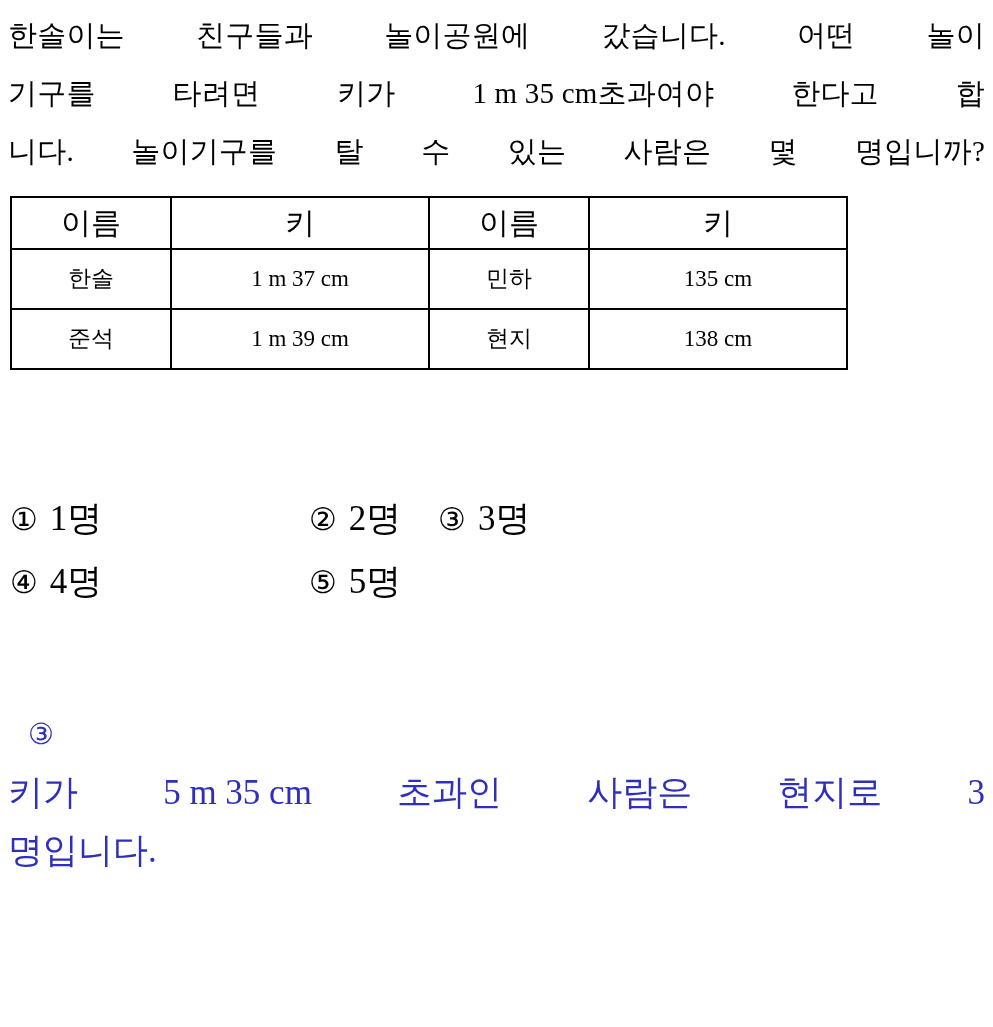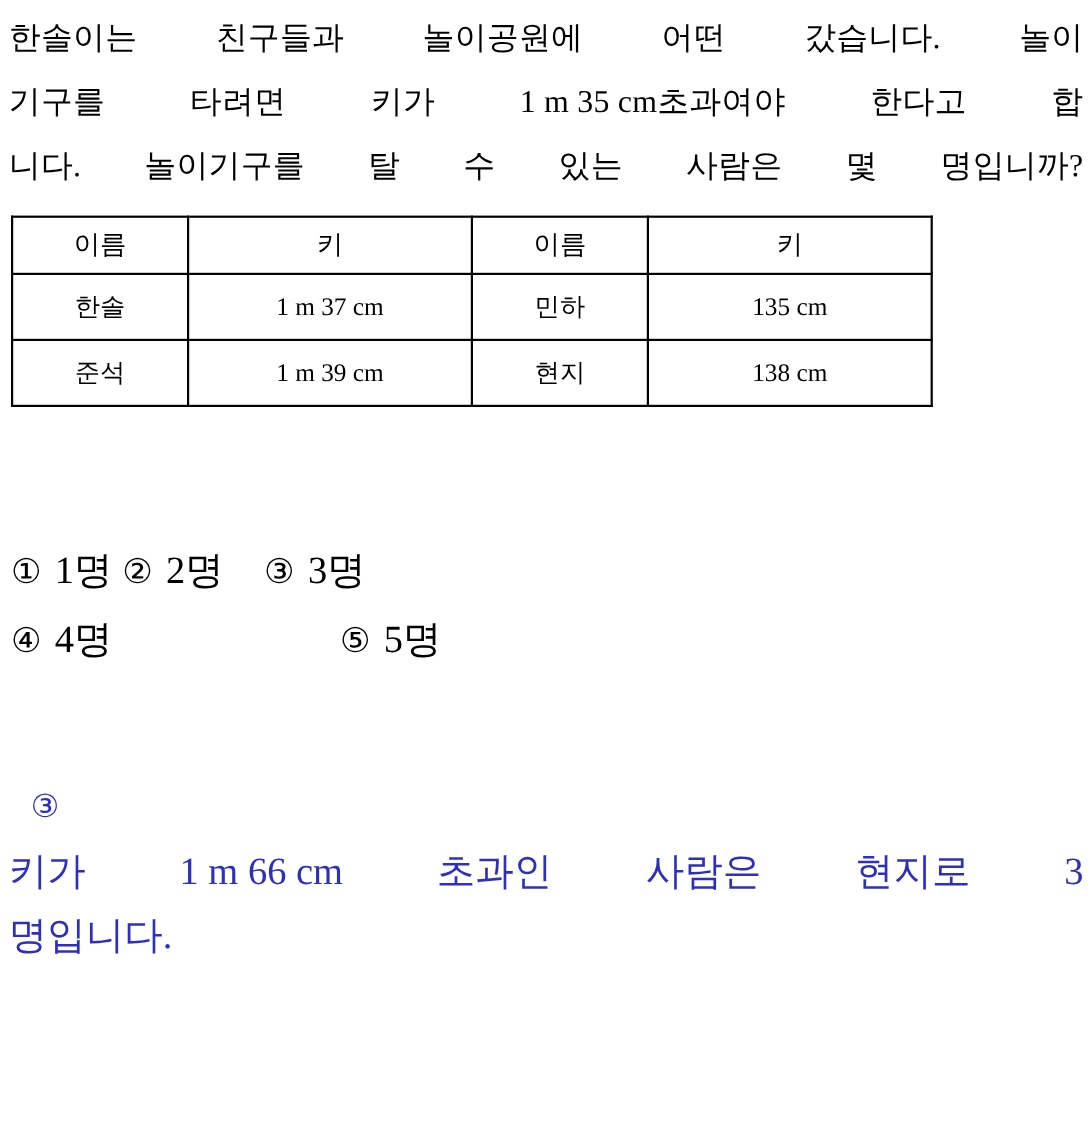--- a/index.html
+++ b/index.html
@@ -52,21 +52,21 @@
     border: 2px solid #000;
     text-align: center;
     font-weight: normal;
     font-size: 23px;
     padding: 0;
     height: 58px;
     line-height: 58px;
     white-space: nowrap;
   }
   table.heights thead td {
-    font-size: 24px;
+    font-size: 30px;
     height: 50px;
     line-height: 50px;
   }
   col.c-name { width: 160px; }
   col.c-val  { width: 258px; }
   .hdr-name { font-size: 30px; }
   
   .choices {
     position: relative;
     margin-top: 118px;
@@ -79,21 +79,21 @@
   }
   .choice {
     display: inline-block;
     white-space: nowrap;
   }
   .choice .marker {
     font-size: 31px;
     padding-right: 12px;
   }
   .ch-a { margin-left: 2px; }
-  .ch-b { }
+  .ch-b { margin-left: 198px; }
   .ch-c { margin-left: 28px; }
   .ch-d { margin-left: 2px; }
   .ch-e { margin-left: 198px; }
   
   .answer-block {
     margin-top: 98px;
     color: #2f2fbe;
     font-size: 35px;
     line-height: 58px;
   }
@@ -119,22 +119,22 @@
 </head>
 <body>
 
 <div class="page">
 
   <div class="stem">
     <span class="line justify">
       <span>한솔이는</span>
       <span>친구들과</span>
       <span>놀이공원에</span>
+      <span>갔습니다.</span>
       <span>어떤</span>
-      <span>갔습니다.</span>
       <span>놀이</span>
     </span>
     <span class="line justify">
       <span>기구를</span>
       <span>타려면</span>
       <span>키가</span>
       <span class="num">1 m 35 cm초과여야</span>
       <span>한다고</span>
       <span>합</span>
     </span>
@@ -201,21 +201,21 @@
         <span class="marker">⑤</span><span class="num">5명</span>
       </span>
     </div>
   </div>
 
   <div class="answer-block">
     <span class="answer-mark">③</span>
     <div class="explanation">
       <span class="line justify">
         <span>키가</span>
-        <span class="num">1 m 66 cm</span>
+        <span class="num">5 m 35 cm</span>
         <span>초과인</span>
         <span>사람은</span>
         <span>현지로</span>
         <span class="num">3</span>
       </span>
       <span class="line">
         <span>명입니다.</span>
       </span>
     </div>
   </div>

